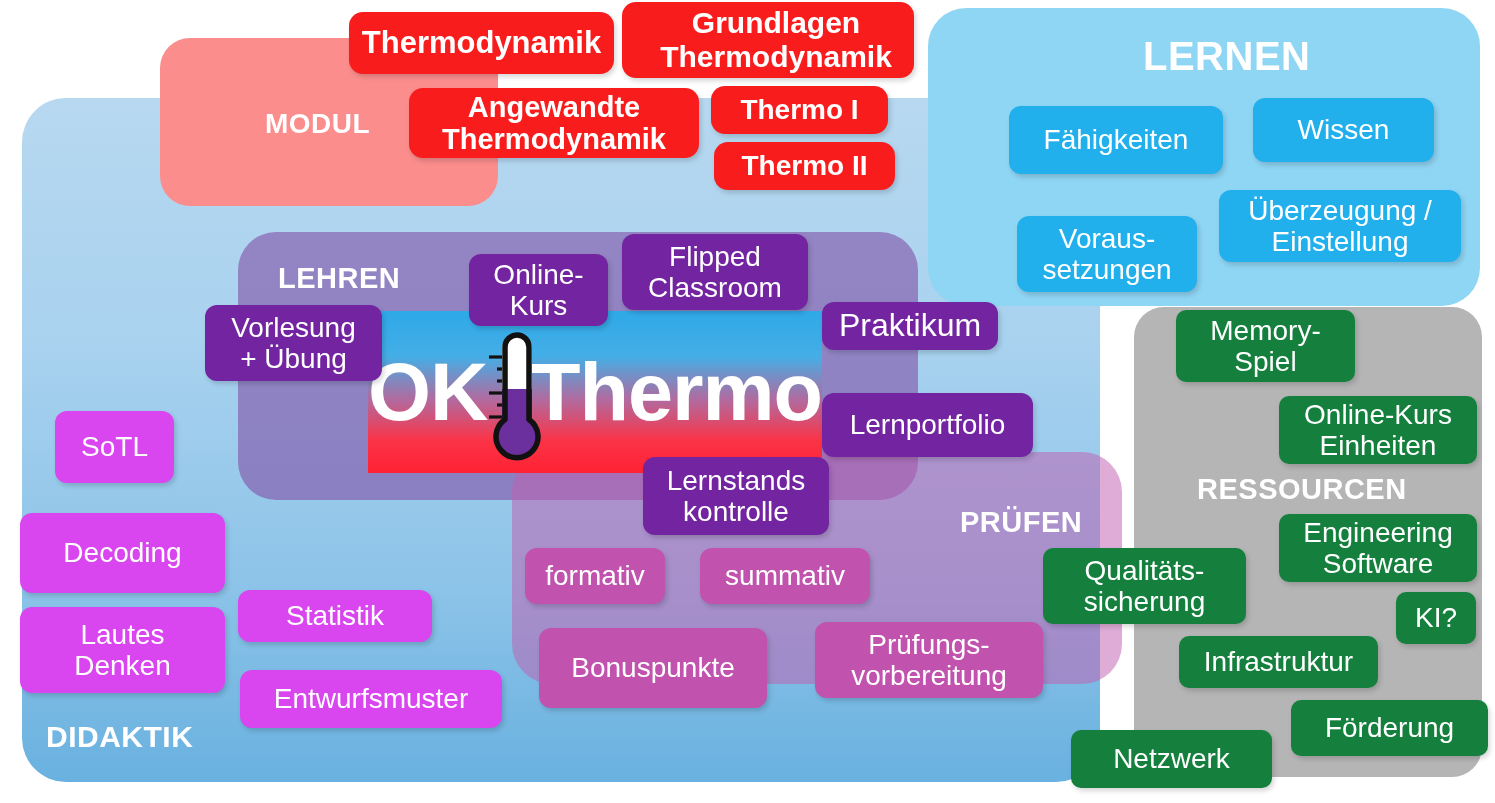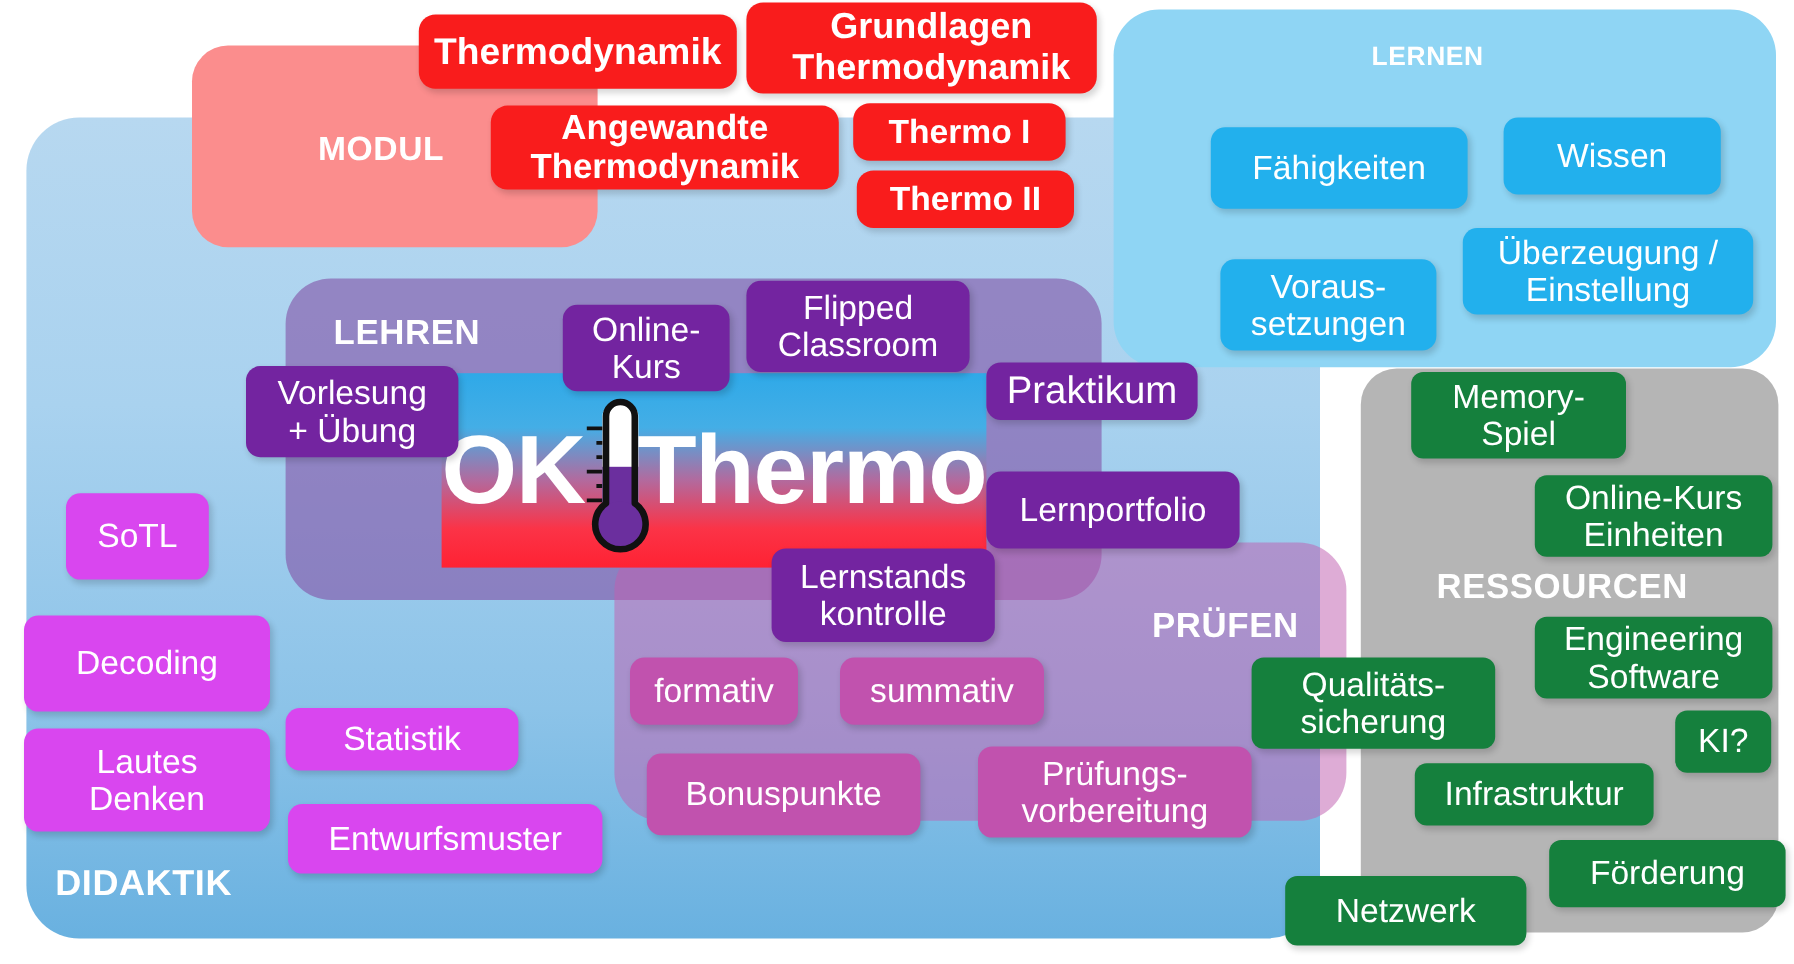--- a/index.html
+++ b/index.html
@@ -45,21 +45,21 @@
     background:rgba(192,96,176,0.52);
   }
   #panel-ressourcen{
     left:1134px;top:307px;width:348px;height:470px;
     border-radius:30px;
     background:rgba(120,120,120,0.55);
   }
 
   #label-didaktik{left:46px;top:720px;font-size:30px;}
   #label-modul{left:265px;top:108px;font-size:28px;}
-  #label-lernen{left:1143px;top:34px;font-size:22px;}
+  #label-lernen{left:1143px;top:34px;font-size:40px;}
   #label-lehren{left:256px;top:262px;font-size:29px;margin-left:22px;}
   #label-pruefen{left:960px;top:506px;font-size:29px;}
   #label-ressourcen{left:1197px;top:473px;font-size:29px;}
 
   
   #logo-banner{
     position:absolute;left:368px;top:311px;width:454px;height:162px;
     background:linear-gradient(180deg,#2fa9e8 0%,#44aee6 28%,#b26a9e 55%,#fb3347 80%,#ff2233 100%);
   }
   #logo-text{
@@ -148,21 +148,21 @@
 
   <div class="chip purple" style="left:205px;top:305px;width:177px;height:76px;font-size:28px;">Vorlesung<br>+ Übung</div>
   <div class="chip purple" style="left:469px;top:254px;width:139px;height:72px;font-size:28px;">Online-<br>Kurs</div>
   <div class="chip purple" style="left:622px;top:234px;width:186px;height:76px;font-size:28px;">Flipped<br>Classroom</div>
   <div class="chip purple" style="left:822px;top:302px;width:176px;height:48px;font-size:32px;">Praktikum</div>
   <div class="chip purple" style="left:822px;top:393px;width:211px;height:64px;font-size:28px;">Lernportfolio</div>
   <div class="chip purple" style="left:643px;top:457px;width:186px;height:78px;font-size:28px;">Lernstands<br>kontrolle</div>
 
   <div class="chip magenta" style="left:525px;top:548px;width:140px;height:56px;font-size:28px;">formativ</div>
   <div class="chip magenta" style="left:700px;top:548px;width:170px;height:56px;font-size:28px;">summativ</div>
-  <div class="chip magenta" style="left:539px;top:628px;width:228px;height:68px;font-size:28px;">Bonuspunkte</div>
+  <div class="chip magenta" style="left:539px;top:628px;width:228px;height:80px;font-size:28px;">Bonuspunkte</div>
   <div class="chip magenta" style="left:815px;top:622px;width:228px;height:76px;font-size:28px;">Prüfungs-<br>vorbereitung</div>
 
   <div class="chip gray" style="left:1176px;top:310px;width:179px;height:72px;font-size:28px;">Memory-<br>Spiel</div>
   <div class="chip gray" style="left:1279px;top:396px;width:198px;height:68px;font-size:28px;">Online-Kurs<br>Einheiten</div>
   <div class="chip gray" style="left:1279px;top:514px;width:198px;height:68px;font-size:28px;">Engineering<br>Software</div>
   <div class="chip gray" style="left:1396px;top:592px;width:80px;height:52px;font-size:28px;">KI?</div>
   <div class="chip gray" style="left:1043px;top:548px;width:203px;height:76px;font-size:28px;">Qualitäts-<br>sicherung</div>
   <div class="chip gray" style="left:1179px;top:636px;width:199px;height:52px;font-size:28px;">Infrastruktur</div>
   <div class="chip gray" style="left:1291px;top:700px;width:197px;height:56px;font-size:28px;">Förderung</div>
   <div class="chip gray" style="left:1071px;top:730px;width:201px;height:58px;font-size:28px;">Netzwerk</div>

